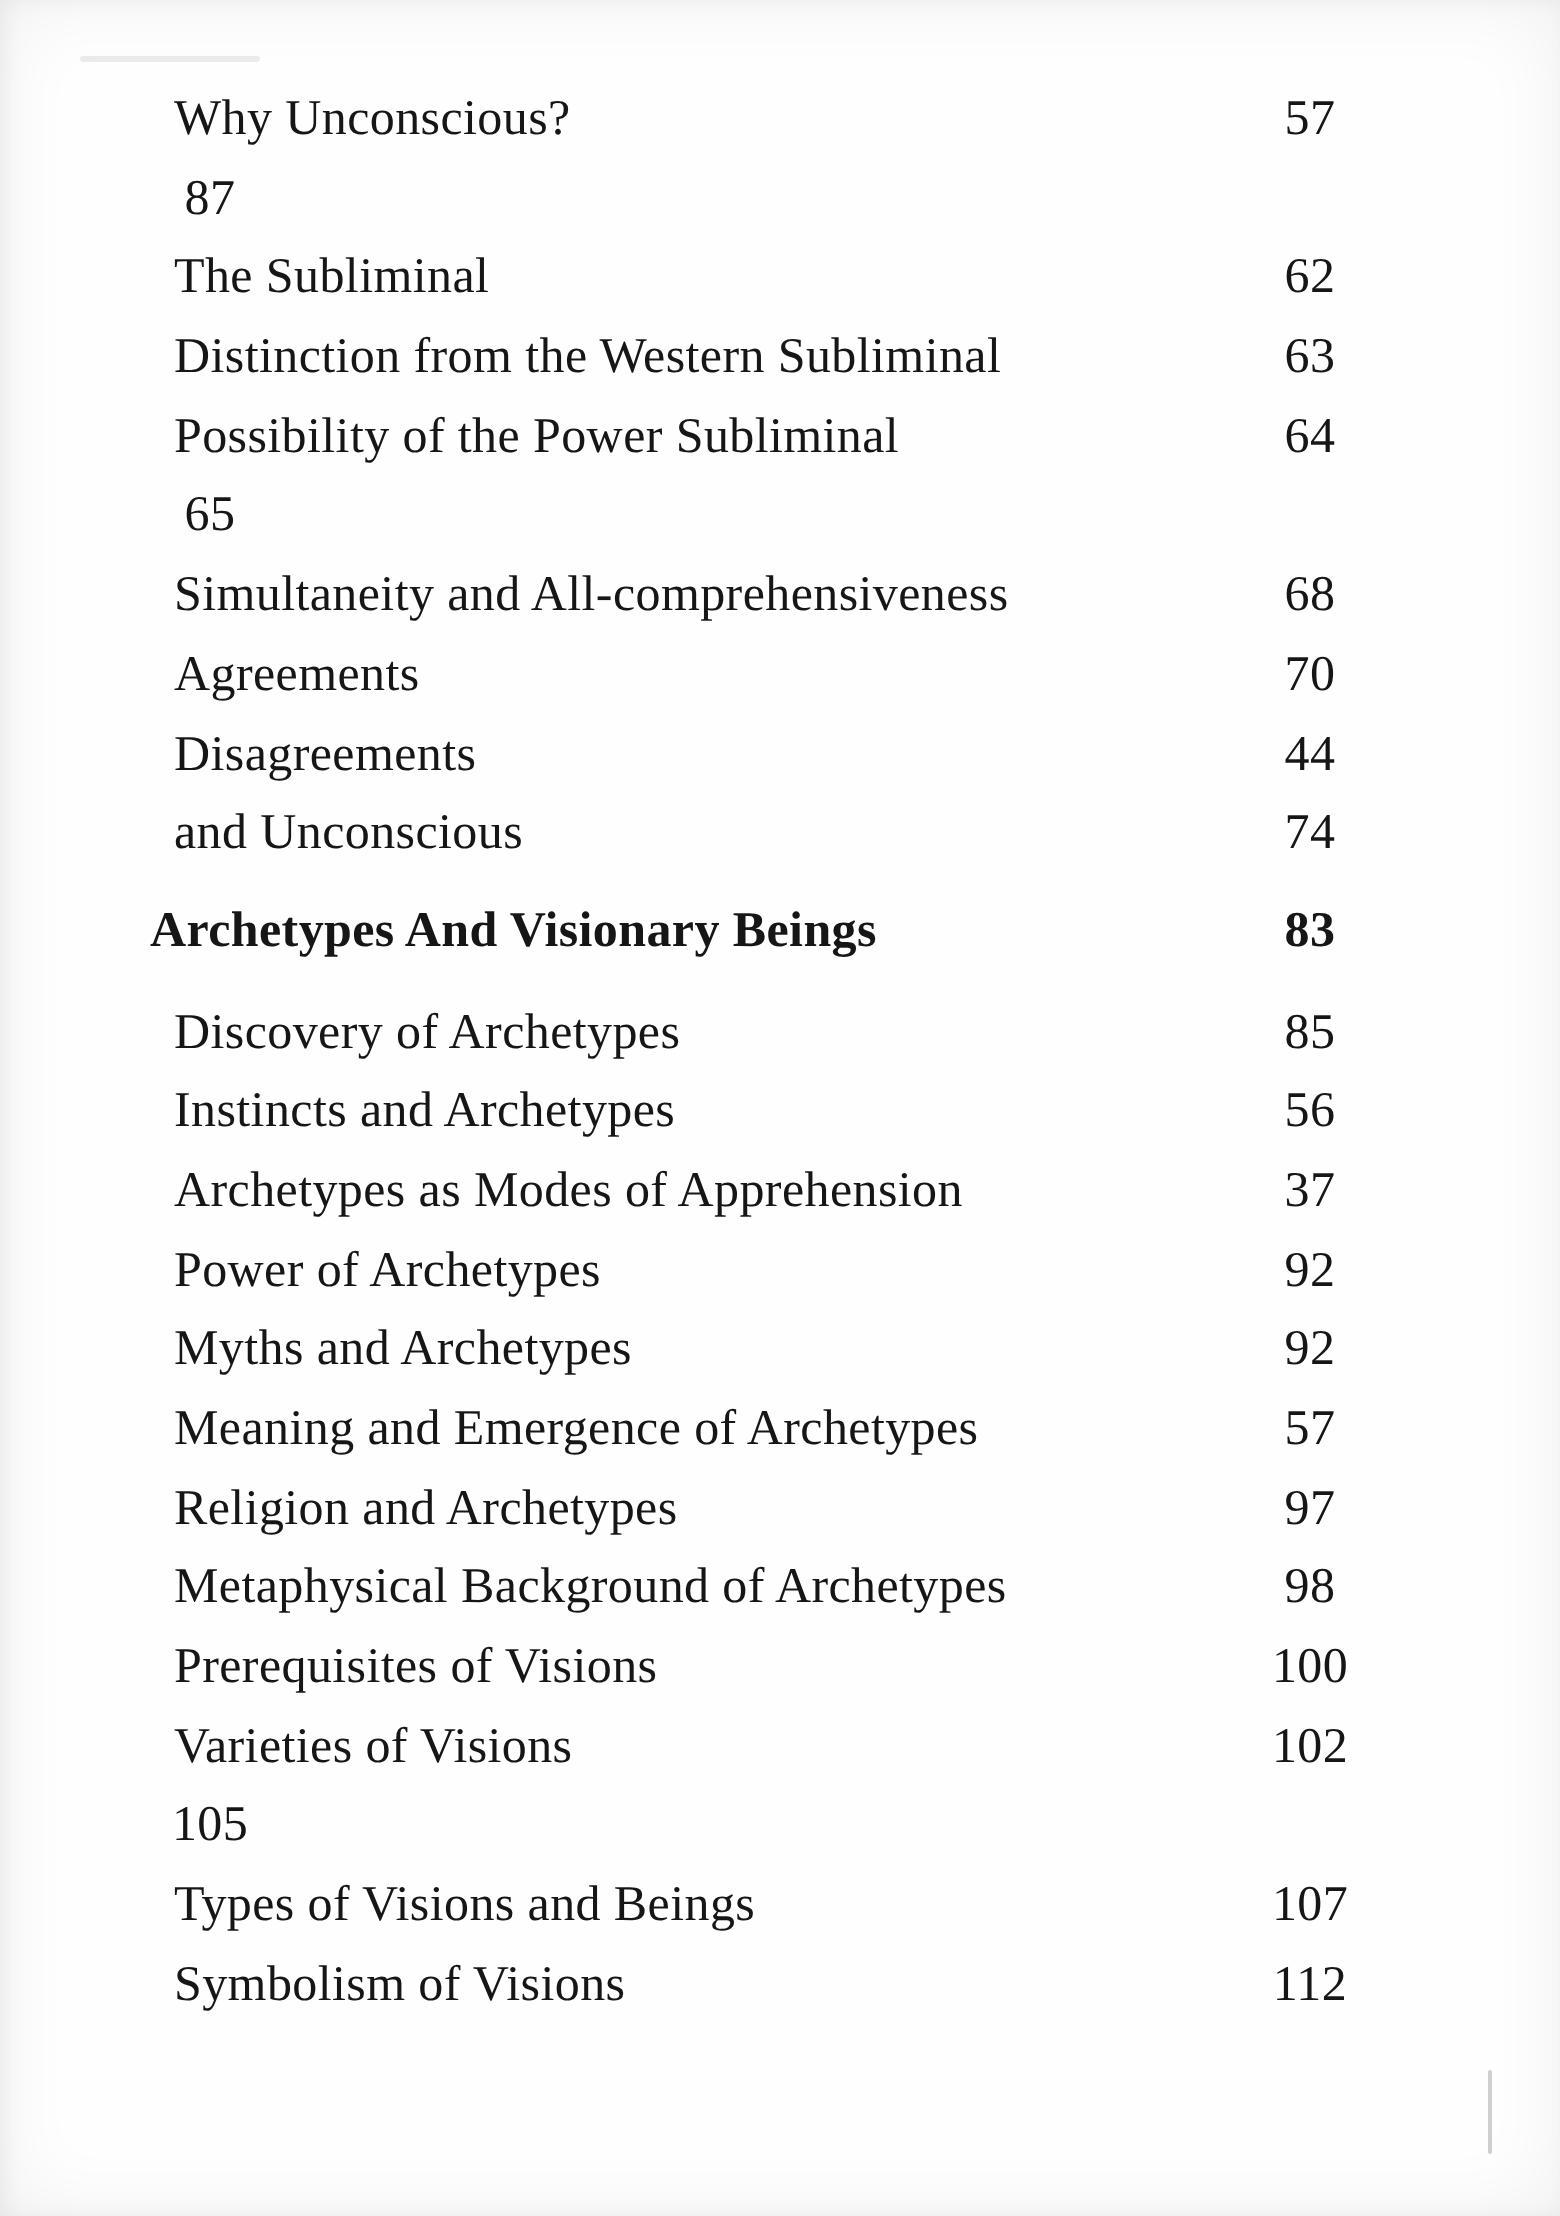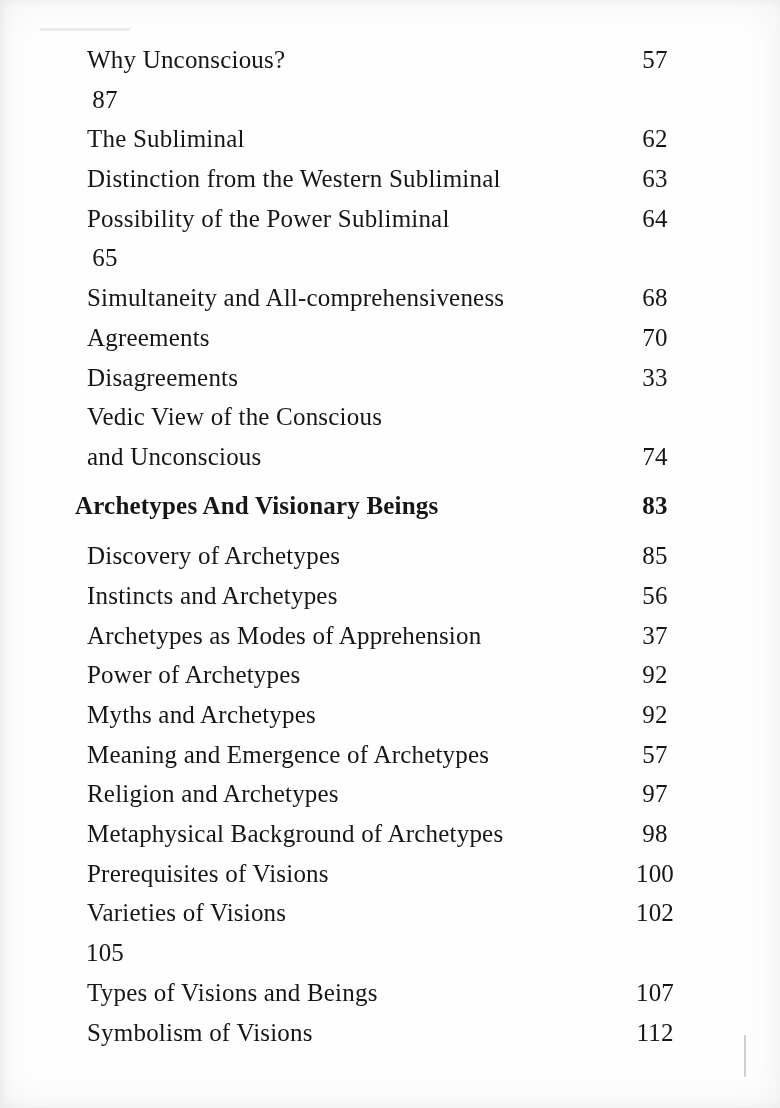--- a/index.html
+++ b/index.html
@@ -104,25 +104,21 @@
       <div class="row">
         <span class="label">Simultaneity and All-comprehensiveness</span>
         <span class="page-num">68</span>
       </div>
       <div class="row">
         <span class="label">Agreements</span>
         <span class="page-num">70</span>
       </div>
       <div class="row">
         <span class="label">Disagreements</span>
-        <span class="page-num">33</span>
-      </div>
-      <div class="row">
-        <span class="label">Vedic View of the Conscious</span>
-        <span class="page-num"></span>
+        <span class="page-num">44</span>
       </div>
       <div class="row">
         <span class="label">and Unconscious</span>
         <span class="page-num">74</span>
       </div>
       <div class="row heading">
         <span class="label">Archetypes And Visionary Beings</span>
         <span class="page-num">83</span>
       </div>
       <div class="row">

